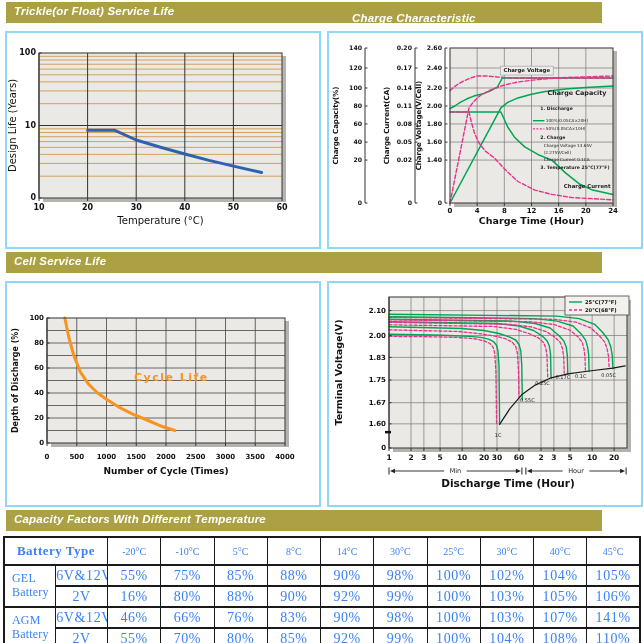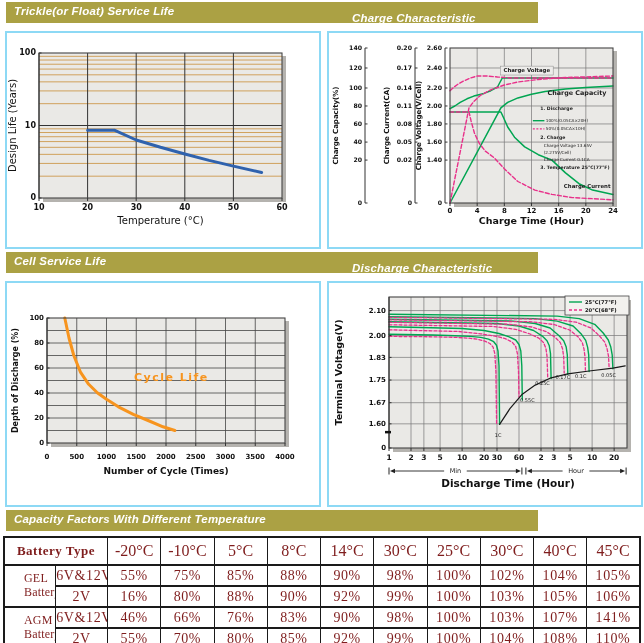--- a/index.html
+++ b/index.html
@@ -1,34 +1,34 @@
 <!DOCTYPE html>
 <html><head>
 <meta charset="utf-8">
 <style>
   html,body{margin:0;padding:0;background:#fff;}
   body{width:644px;height:643px;position:relative;overflow:hidden;
        font-family:"Liberation Sans",sans-serif;}
-  .bar{position:absolute;left:6px;width:532px;height:21px;background:#aba144;}
+  .bar{position:absolute;left:6px;width:596px;height:21px;background:#aba144;}
   .bar .bt{position:absolute;top:3px;color:#fff;font-size:11.5px;font-weight:bold;
            font-style:italic;letter-spacing:.2px;white-space:nowrap;}
   .bt-l{left:8px;} .bt-r{left:346px;margin-top:7px;}
   .panel{position:absolute;width:312px;background:#fff;border:2px solid #8dd9f5;}
   .panel svg{display:block;}
   svg text{font-family:"DejaVu Sans",sans-serif;}
   #table-wrap{position:absolute;left:3px;top:536px;width:638px;}
   table{border-collapse:collapse;width:638px;table-layout:fixed;}
   th,td{border:1px solid #1a1a1a;border-top-width:2px;border-bottom-width:2px;
-        text-align:center;font-family:"Liberation Serif",serif;color:#7f1d1d;
+        text-align:center;font-family:"Liberation Serif",serif;color:#3b82f6;
         padding:0;overflow:hidden;}
   table{border:2px solid #1a1a1a;}
-  thead th{height:26px;font-size:16px;font-weight:normal;}
+  thead th{height:26px;font-size:10px;font-weight:normal;}
   thead th.btcol{font-weight:bold;font-size:13px;letter-spacing:.5px;}
   tbody td{height:19px;font-size:14px;letter-spacing:.6px;}
-  td.gname{text-align:left;padding-left:19px;line-height:1.15;font-size:12px;letter-spacing:.2px;}
+  td.gname{text-align:left;padding-left:7px;line-height:1.15;font-size:12px;letter-spacing:.2px;}
 </style>
 </head>
 <body>
 
 <div>
 
   <div class="bar" style="top:2px">
     <span class="bt bt-l">Trickle(or Float) Service Life</span>
     <span class="bt bt-r">Charge Characteristic</span>
   </div>
@@ -188,21 +188,20 @@
         <text x="214.72500000000002" y="113.735" font-size="4.2" text-anchor="start" fill="#222" font-weight="normal">Charge Voltage 13.65V</text>
         <text x="214.72500000000002" y="120.71000000000001" font-size="4.2" text-anchor="start" fill="#222" font-weight="normal">(2.275V/Cell)</text>
         <text x="214.72500000000002" y="127.84" font-size="4.2" text-anchor="start" fill="#222" font-weight="normal">Charge Current 0.1CA</text>
         <text x="211.32916666666665" y="135.745" font-size="4.6" text-anchor="start" fill="#222" font-weight="bold">3.  Temperature 25°C(77°F)</text>
         <text x="202.5" y="191" font-size="9.5" text-anchor="middle" fill="#111" font-weight="bold">Charge Time (Hour)</text>
       </svg>
   </div>
 
   <div class="bar" style="top:252px">
     <span class="bt bt-l">Cell Service Life</span>
-    <span class="bt bt-r">Discharge Characteristic</span>
   </div>
 
   <div class="panel" style="left:5px;top:281px;height:222px">
     <svg id="chart-cycle" width="308" height="218" viewBox="0 0 308 218">
         <rect x="278" y="38" width="4" height="126" fill="#b5b3af"></rect>
         <rect x="44" y="160" width="238" height="4" fill="#b5b3af"></rect>
         <rect x="40" y="35" width="238" height="125" fill="#eae9e6"></rect>
         <line x1="69.75" y1="35" x2="69.75" y2="160" stroke="#444444" stroke-width="0.8"></line>
         <line x1="99.5" y1="35" x2="99.5" y2="160" stroke="#444444" stroke-width="0.8"></line>
         <line x1="129.25" y1="35" x2="129.25" y2="160" stroke="#444444" stroke-width="0.8"></line>

